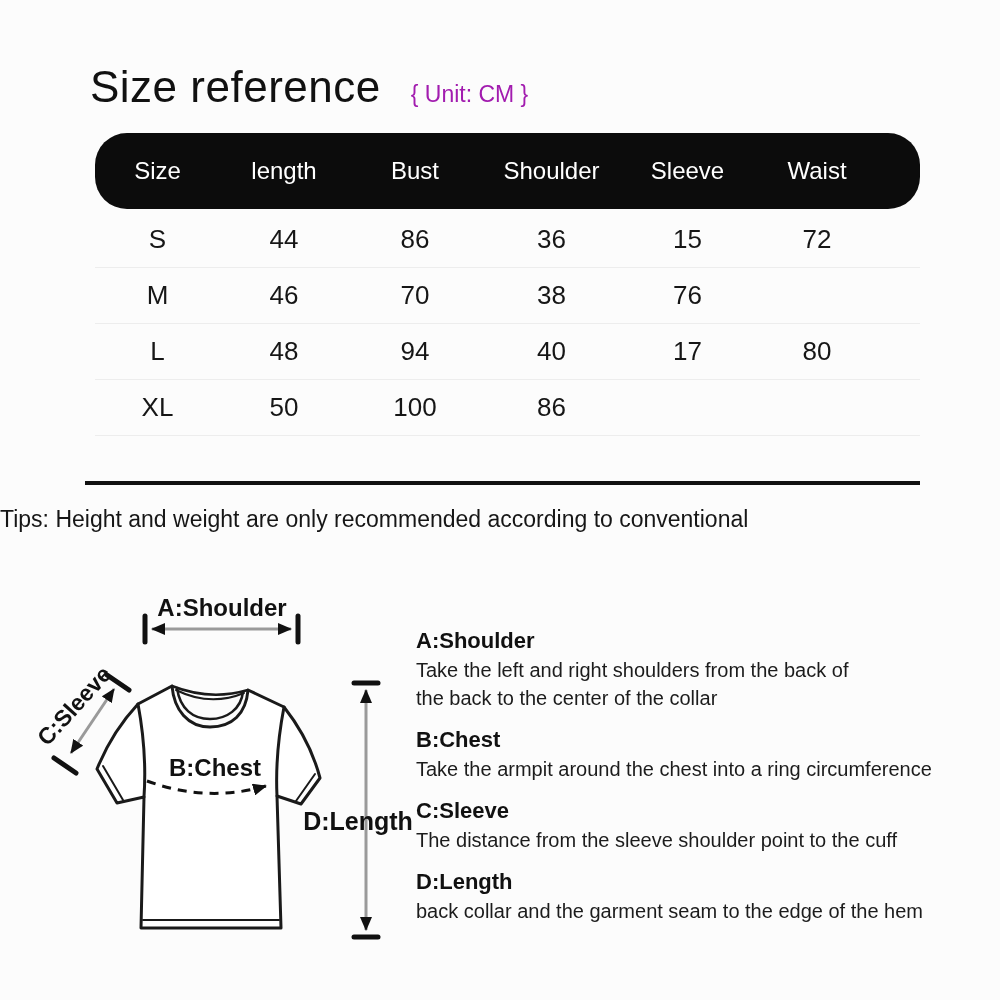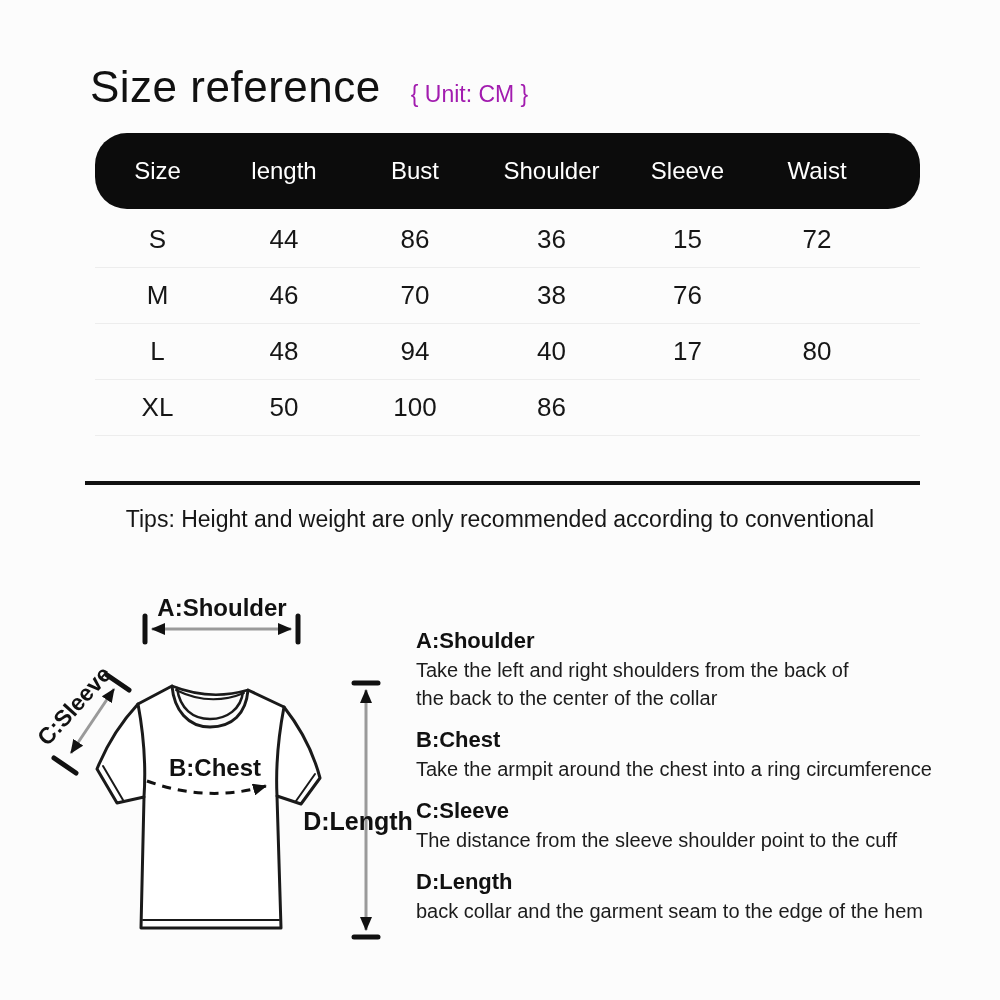--- a/index.html
+++ b/index.html
@@ -25,21 +25,21 @@
     background:var(--header-bg);color:var(--header-text);
     height:76px;border-radius:32px;align-items:center;
   }
   .table-header span{text-align:center;font-size:24px;}
   .table-rows{padding-top:3px;}
   .table-row{height:56px;align-items:center;border-bottom:1px solid var(--row-divider);}
   .table-row span{text-align:center;font-size:26px;color:#161616;}
 
   .divider-line{position:absolute;left:85px;top:481px;width:835px;height:4px;background:#111;}
 
-  .tips-text{position:absolute;left:0;top:504px;width:1000px;text-align:center;
+  .tips-text{position:absolute;left:0;top:504px;width:1000px;
     font-size:23px;line-height:31px;color:#161616;}
 
   .diagram{position:absolute;left:30px;top:580px;width:400px;height:420px;}
   .mline{stroke:var(--measure-line);stroke-width:3;fill:none;}
   .tick{stroke:#111;stroke-width:5;stroke-linecap:round;}
   .outline{stroke:#1a1a1a;fill:#ffffff;stroke-width:3;stroke-linejoin:round;stroke-linecap:round;}
   .seam{stroke:#1a1a1a;fill:none;stroke-linecap:round;}
   .diag-label{font-family:"Liberation Sans","DejaVu Sans",sans-serif;font-weight:bold;fill:#111;}
 
   .measure-list{position:absolute;left:416px;top:626px;width:560px;}

